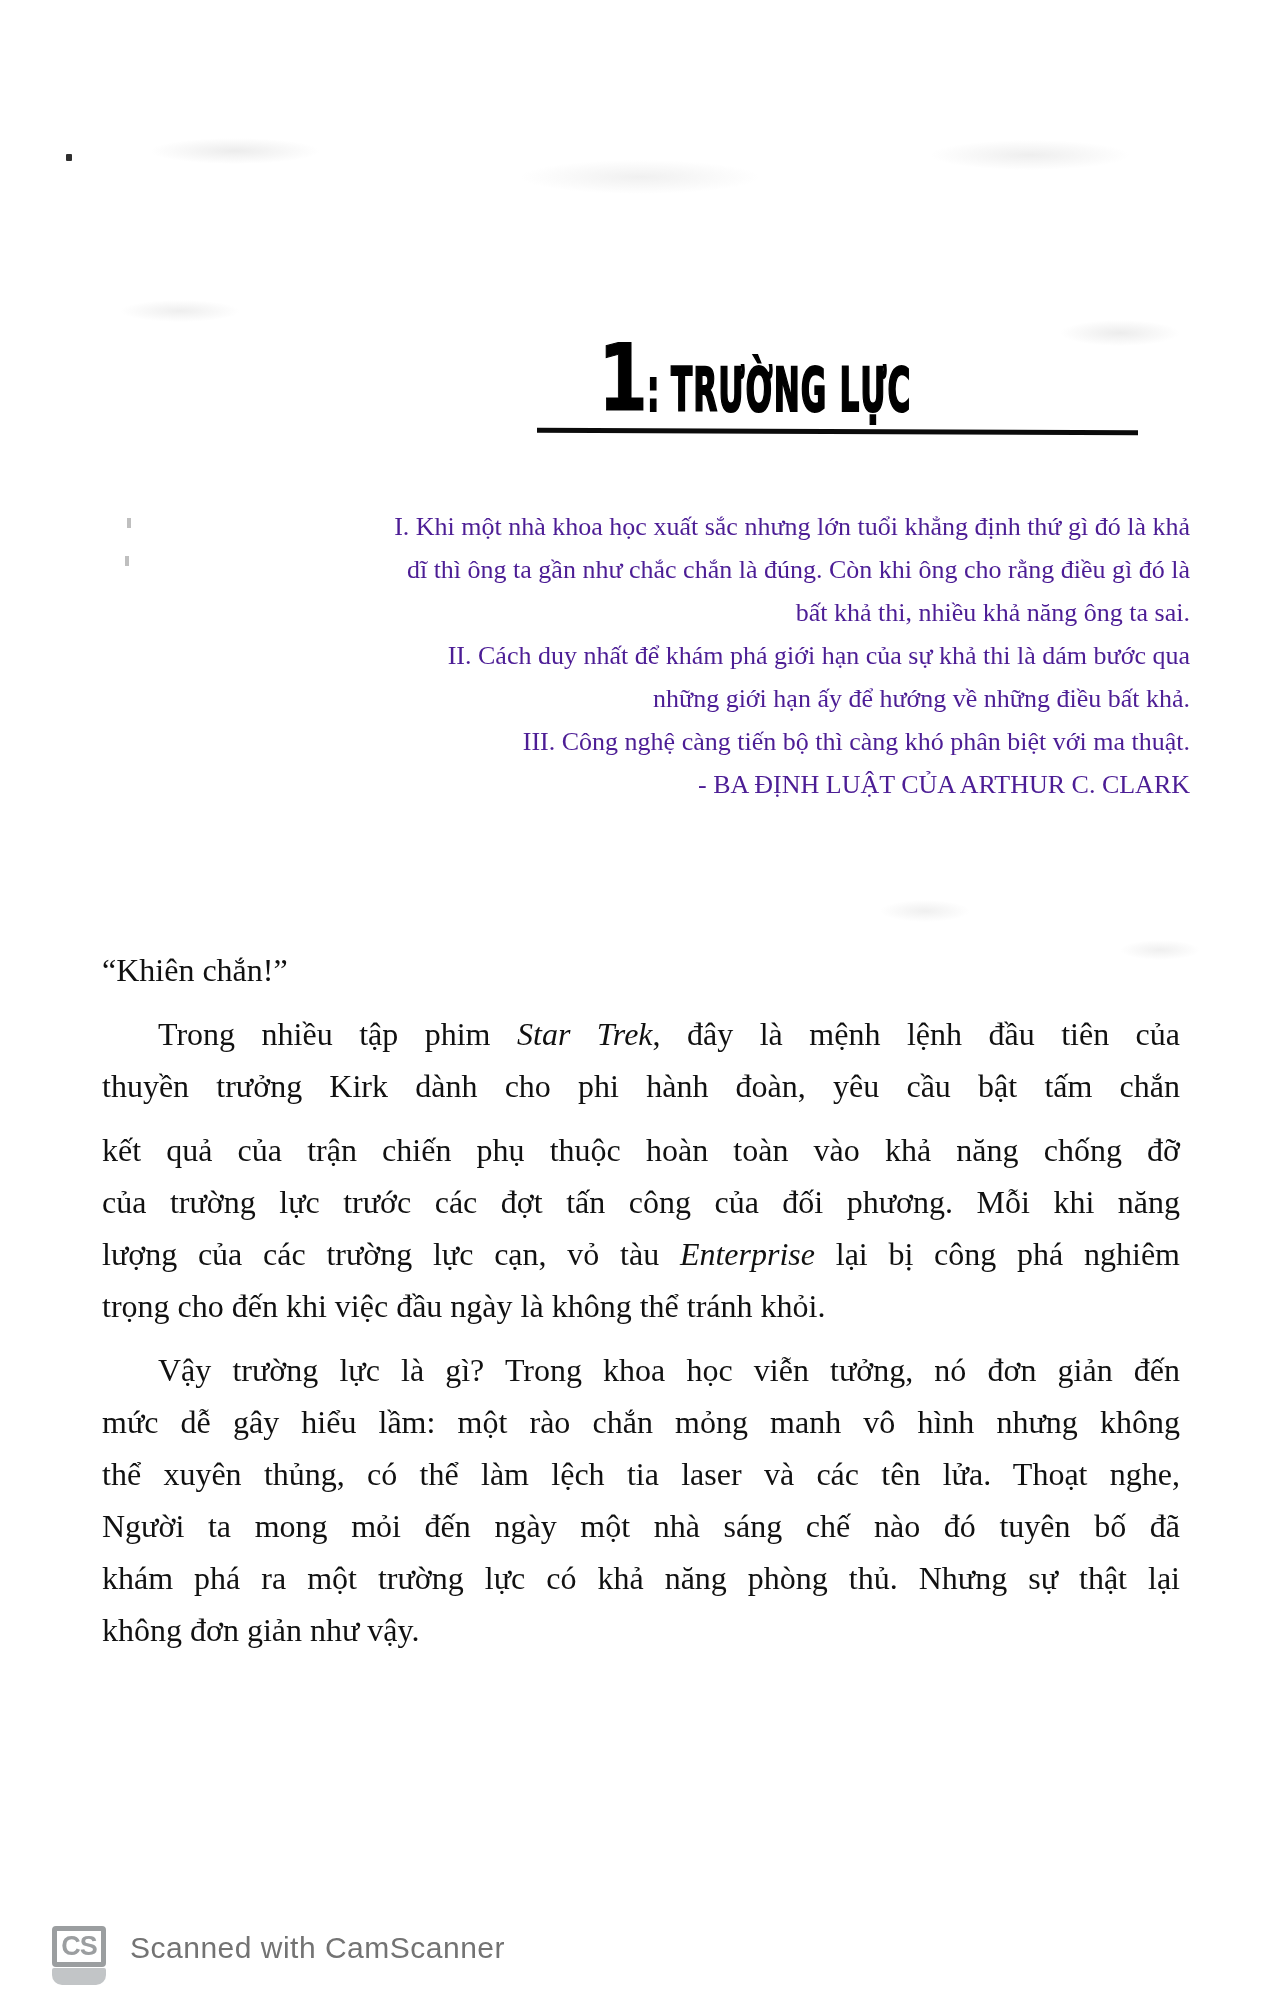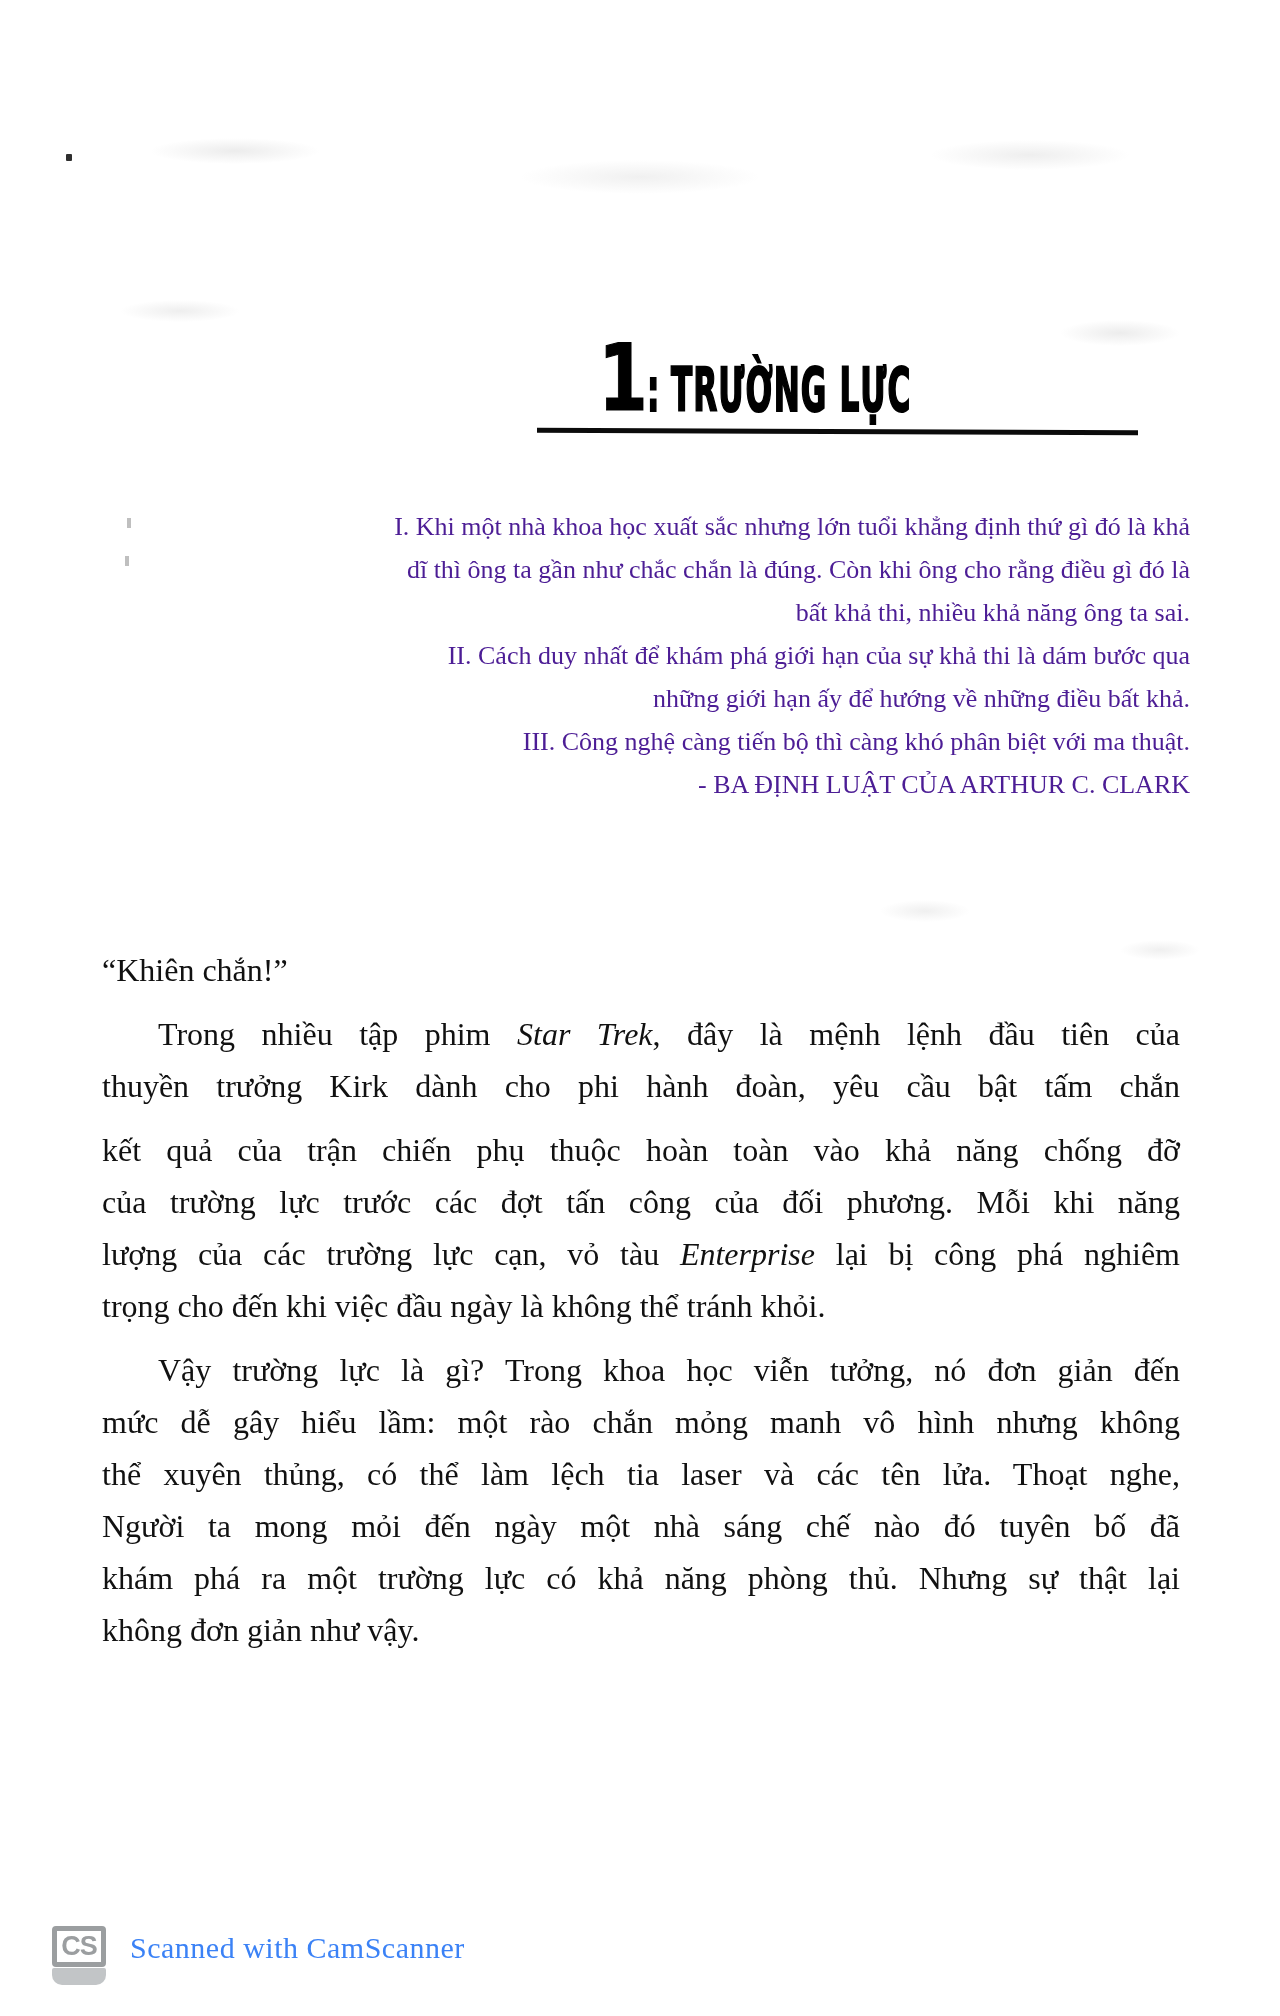--- a/index.html
+++ b/index.html
@@ -161,16 +161,16 @@
       </div>
     </div>
 
   <div class="watermark">
     <div class="cs-logo">
       <div class="cs-box" style="border-color: rgb(155, 158, 160); color: rgb(155, 158, 160);">
         <span>CS</span>
       </div>
       <div class="cs-tab" style="background: rgb(194, 197, 199);"></div>
     </div>
-    <div class="wm-label" style="color: #3b82f6; font-family: Liberation Serif, serif;">Scanned with CamScanner</div>
+    <div class="wm-label" style="color: #737373;">Scanned with CamScanner</div>
   </div>
 
 </div>
 
 </body></html>

